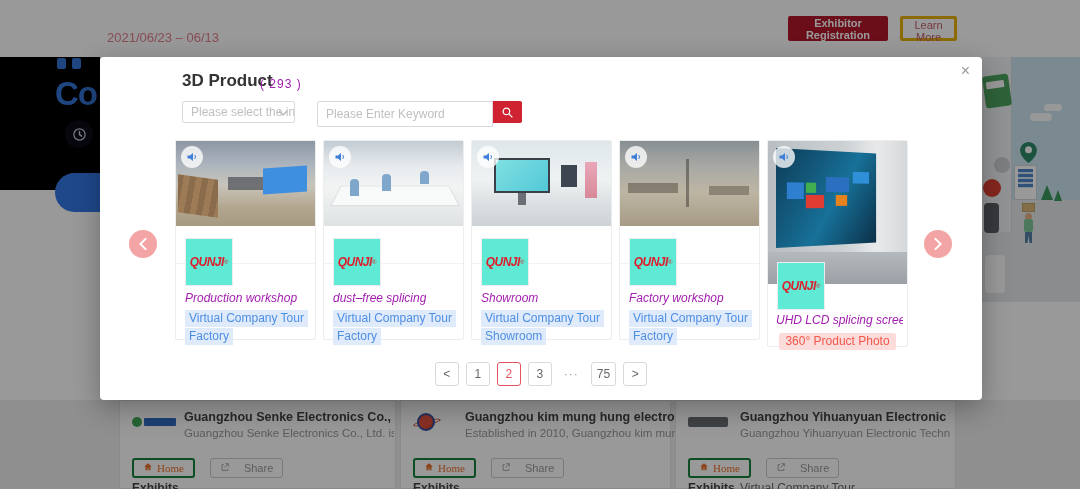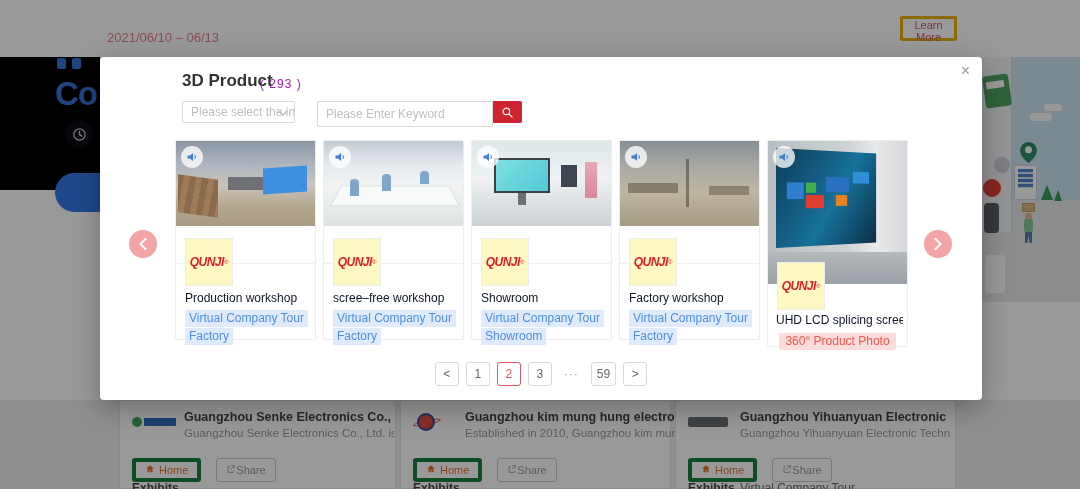--- a/index.html
+++ b/index.html
@@ -51,23 +51,23 @@
 
   .bottom-section { position:absolute; left:0; top:400px; width:1080px; height:89px; background:#efefef; }
   .ex-card { position:absolute; top:0; height:89px; background:#fff; border:1px solid #e6e6e6; }
   .ex-card.c1 { left:119px; width:277px; }
   .ex-card.c2 { left:400px; width:271px; }
   .ex-card.c3 { left:675px; width:281px; }
   .ex-logo { position:absolute; left:12px; top:12px; width:46px; height:18px; }
   .ex-name { position:absolute; left:64px; top:9px; font-size:12.5px; font-weight:bold; color:#444; white-space:nowrap; overflow:hidden; max-width:210px; }
   .ex-desc { position:absolute; left:64px; top:26px; font-size:11.5px; color:#9a9a9a; white-space:nowrap; overflow:hidden; max-width:210px; }
   .ex-btns { position:absolute; left:12px; top:57px; display:flex; gap:15px; }
-  .btn-home { display:inline-flex; align-items:center; gap:4px; border:4px solid #15803d; color:#e8722a;
-              background:#fff; font-size:11px; padding:2px 9px; border-radius:3px; font-family:Liberation Sans, sans-serif; }
-  .btn-share { display:inline-flex; align-items:center; gap:0; border:1px solid #cccccc; color:#999;
+  .btn-home { display:inline-flex; align-items:center; gap:4px; border:2px solid #15803d; color:#e8722a;
+              background:#fff; font-size:11px; padding:2px 9px; border-radius:3px; font-family:Liberation Serif, serif; }
+  .btn-share { display:inline-flex; align-items:center; gap:14px; border:1px solid #cccccc; color:#999;
                background:#fff; font-size:11px; padding:2px 9px; border-radius:3px; font-family:inherit; }
   .ex-foot { position:absolute; left:12px; top:80px; font-size:12px; font-weight:bold; color:#444; }
   .ex-tour { position:absolute; left:64px; top:80px; font-size:12px; color:#666; }
   .logo-senke-a { position:absolute; left:0; top:4px; width:10px; height:10px; border-radius:50%; background:#3fa858; }
   .logo-senke-b { position:absolute; left:12px; top:5px; width:32px; height:8px; background:#2f6cc0; border-radius:1px; }
   .logo-globe { position:absolute; left:4px; top:0; width:18px; height:18px; border-radius:50%;
                 background:radial-gradient(circle at 35% 35%, #e85040 55%, #b02a20 100%); border:2px solid #3a50a0; }
   .logo-globe-ring { position:absolute; left:0; top:7px; width:28px; height:5px; border:1.5px solid #c0392b; border-radius:50%; transform:rotate(-12deg); }
   .logo-roe { position:absolute; left:0; top:4px; width:40px; height:10px; background:#6a6f74; border-radius:2px; }
 
@@ -94,26 +94,26 @@
   .car-next { left:824px; }
 
   .t-card { position:absolute; top:83px; width:141px; height:200px; background:#fff; border:1px solid #ededed; border-radius:2px; }
   .t-card.p1 { left:75px; } .t-card.p2 { left:223px; } .t-card.p3 { left:371px; } .t-card.p4 { left:519px; }
   .t-card.p5 { left:667px; height:207px; }
   .t-img { position:relative; width:100%; height:85px; overflow:hidden; }
   .t-card.p5 .t-img { height:143px; }
   .t-badge { position:absolute; left:5px; top:5px; width:22px; height:22px; border-radius:50%;
              background:rgba(255,255,255,.78); display:flex; align-items:center; justify-content:center; z-index:3; }
   .t-divider { position:absolute; left:0; right:0; top:122px; height:1px; background:#f2f2f2; }
-  .t-logo { position:absolute; left:9px; top:97px; width:48px; height:48px; background:#fef9c3; border:1px solid #ececec;
+  .t-logo { position:absolute; left:9px; top:97px; width:48px; height:48px; background:#5eead4; border:1px solid #ececec;
             display:flex; align-items:center; justify-content:center; z-index:2; }
   .t-card.p5 .t-logo { top:121px; }
   .t-logo-text { color:#dd1f2d; font-weight:800; font-style:italic; font-size:12px; letter-spacing:-0.5px; }
   .t-logo-reg { color:#dd1f2d; font-size:6px; vertical-align:super; font-style:normal; }
-  .t-title { position:absolute; left:9px; top:150px; font-size:12px; color:#0f172a; white-space:nowrap; overflow:hidden; max-width:125px; }
+  .t-title { position:absolute; left:9px; top:150px; font-size:12px; color:#a21caf; white-space:nowrap; overflow:hidden; max-width:125px;font-style:italic; }
   .t-card.p5 .t-title { top:172px; left:8px; max-width:127px; }
   .t-tags { position:absolute; left:9px; top:169px; }
   .tag-blue { display:table; background:#dfeafa; color:#4e8fe4; font-size:12px; line-height:15px; padding:1px 4px; margin-bottom:1px; }
   .tag-red { position:absolute; left:0; right:0; top:192px; margin:0 auto; width:fit-content;
              background:#fcdcda; color:#f2574c; font-size:12px; line-height:15px; padding:1px 6px; border-radius:2px; }
 
   .m-pager { position:absolute; left:0; right:0; top:305px; display:flex; justify-content:center; gap:7px; }
   .pg { min-width:24px; height:24px; border:1px solid #d9d9d9; border-radius:3px; background:#fff; color:#666;
         font-size:12px; display:flex; align-items:center; justify-content:center; padding:0 5px; font-family:inherit; }
   .pg.active { border-color:#e4535f; color:#e4535f; }
@@ -151,21 +151,22 @@
   .il-t { position:absolute; }
 </style>
 </head>
 <body>
 
 <div class="stage">
 
   <div class="page">
 
     <div class="top-header">
-      <div class="hdr-dates">2021/06/10 – 06/13</div>
+      <div class="hdr-dates">2021/06/23 – 06/13</div>
+      <button class="btn-er">Exhibitor Registration</button>
       <button class="btn-lm">Learn More</button>
     </div>
 
     <div class="hero-left">
       <div class="hl-bar" style="left:57px;"></div>
       <div class="hl-bar" style="left:72px;"></div>
       <div class="hl-co">Co</div>
     </div>
     <div class="clock-badge">
       <svg width="15" height="15" viewBox="0 0 24 24" fill="none" stroke="#c8d2e0" stroke-width="2.4" stroke-linecap="round">
@@ -357,21 +358,21 @@
               <path d="M3 9v6h5l6 5V4L8 9H3z" fill="#3f7fd8"></path>
               <path d="M17 8c2.5 2 2.5 6 0 8" stroke="#3f7fd8" stroke-width="2" fill="none"></path>
             </svg>
         </div>
       </div>
       <div class="t-divider"></div>
       <div class="t-logo">
         <span class="t-logo-text">QUNJI</span>
           <span class="t-logo-reg">®</span>
       </div>
-      <div class="t-title">scree–free workshop</div>
+      <div class="t-title">dust–free splicing</div>
       <div class="t-tags">
         <span class="tag-blue">Virtual Company Tour</span>
         <span class="tag-blue">Factory</span>
       </div>
     </div>
 
     <div class="t-card p3">
       <div class="t-img img-showroom">
         <div class="is-screen"></div>
         <div class="is-stand"></div>
@@ -445,18 +446,18 @@
       <div class="t-title">UHD LCD splicing scree...</div>
       <span class="tag-red">360° Product Photo</span>
     </div>
 
     <div class="m-pager">
       <button class="pg">&lt;</button>
       <button class="pg">1</button>
       <button class="pg active">2</button>
       <button class="pg">3</button>
       <span class="pg ellipsis">···</span>
-      <button class="pg">59</button>
+      <button class="pg">75</button>
       <button class="pg">&gt;</button>
     </div>
   </div>
 
 </div>
 
 </body></html>

